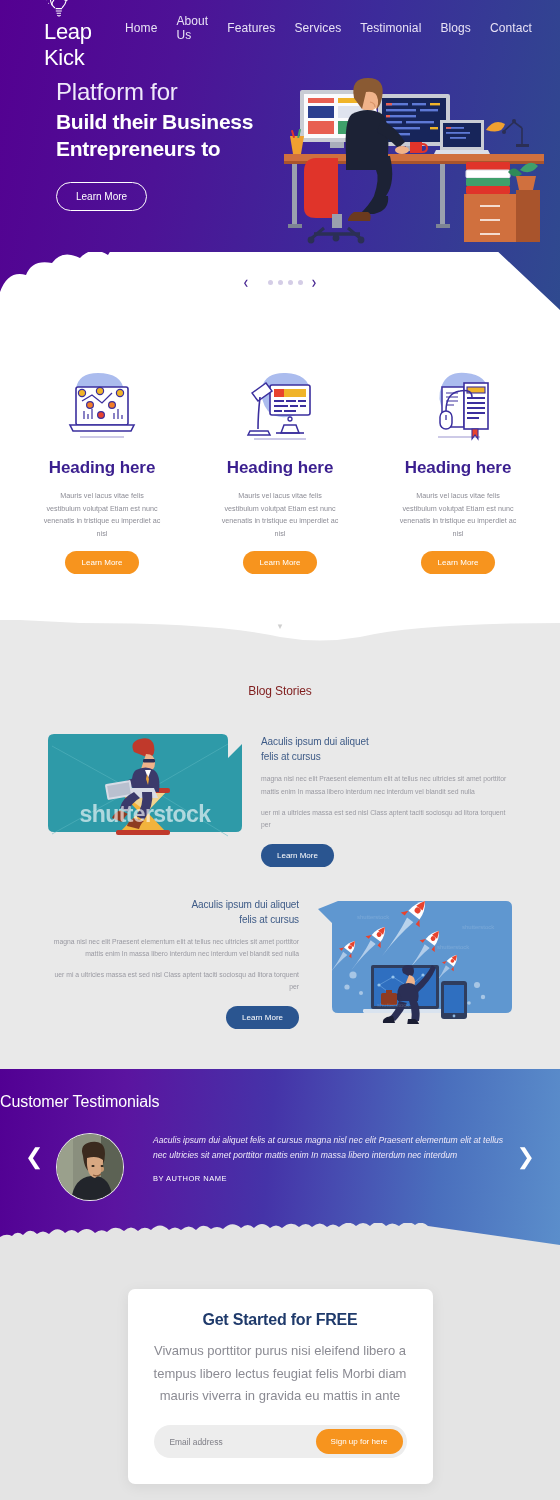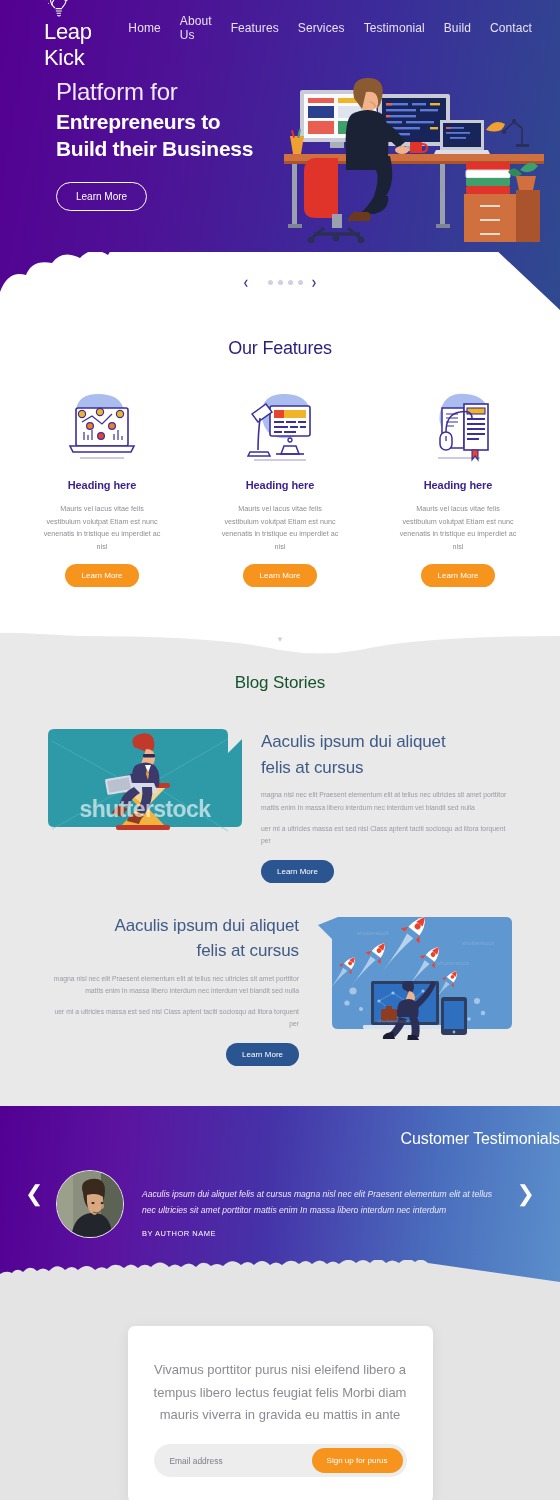--- a/index.html
+++ b/index.html
@@ -75,21 +75,21 @@
   
   .features { background:#fff; padding:28px 0 46px; position:relative; }
   .sec-title {
     text-align:center; font-size:18px; color:#2b1f7a; font-weight:400;
     letter-spacing:-.2px;
   }
   .feat-row { display:flex; justify-content:center; gap:56px; margin-top:32px; }
   .feat { width:122px; text-align:center; }
   .feat-art { height:78px; display:flex; align-items:center; justify-content:center; }
   .feat-h {
-    font-size:11px; color:#3b1f8f; font-weight:700; margin-top:10px;
+    font-size:17px; color:#3b1f8f; font-weight:700; margin-top:10px;
     letter-spacing:-.1px;
   }
   .feat-p {
     font-size:7.2px; color:#8d8d96; line-height:1.75; margin-top:12px; padding:0 2px;
   }
   .btn-orange {
     margin-top:11px; display:inline-block; background:#f7941e; color:#fff;
     font-size:8px; padding:7px 17px; border-radius:14px; border:none;
     cursor:pointer; font-family:inherit;
   }
@@ -98,54 +98,54 @@
   .wave-div { position:relative; height:22px; background:#e9e9e9; }
   .wave-div svg { position:absolute; top:-1px; left:0; }
   .chev-down {
     position:absolute; left:50%; transform:translateX(-50%); top:1px;
     font-size:9px; color:#cfcfcf; z-index:2;
   }
 
   
   .blog { background:#e9e9e9; padding:18px 0 40px; }
   .blog-title {
-    text-align:center; font-size:17px; color:#14532d; font-weight:400;
-    letter-spacing:-.1px; margin-bottom:28px;
+    text-align:center; font-size:12px; color:#7f1d1d; font-weight:400;
+    letter-spacing:-.1px; margin-bottom:28px;margin-top:24px;
   }
   .blog-row { display:flex; padding:0 48px; gap:18px; align-items:flex-start; }
   .blog-row.rev { margin-top:22px; }
   .blog-art { width:195px; height:135px; flex:none; position:relative; }
   .blog-txt { flex:1; padding-top:8px; }
   .blog-h {
-    font-size:17px; color:#3e5b87; font-weight:400; line-height:1.5;
+    font-size:10px; color:#3e5b87; font-weight:400; line-height:1.5;
     letter-spacing:-.1px;
   }
   .blog-p {
     font-size:6.8px; color:#9a9aa2; line-height:1.85; margin-top:9px;
   }
   .blog-p + .blog-p { margin-top:8px; }
   .btn-blue {
     margin-top:12px; display:inline-block; background:#2a5590; color:#fff;
     font-size:8px; padding:7px 16px; border-radius:14px; border:none;
     cursor:pointer; font-family:inherit;
   }
   .ta-right { text-align:right; }
 
   
   .testi {
     position:relative;
     background:linear-gradient(95deg,#520093 0%,#5b14a0 22%,#4533a8 48%,#4a6fbd 78%,#5b8ecb 100%);
     padding:24px 0 44px; overflow:hidden;
   }
   .testi-title {
-    text-align:right; font-size:16px; color:#fff; font-weight:400;
+    text-align:left; font-size:16px; color:#fff; font-weight:400;
     letter-spacing:-.1px;
   }
   .testi-body {
-    display:flex; align-items:flex-end; padding:0 56px; margin-top:22px; gap:18px;
+    display:flex; align-items:flex-start; padding:0 56px; margin-top:22px; gap:29px;
   }
   .avatar {
     width:68px; height:68px; border-radius:50%; flex:none;
     border:1.5px solid rgba(255,255,255,.85); overflow:hidden; position:relative;
     background:#7a8176;
   }
   .quote-i {
     font-size:8.6px; color:#efe9f8; line-height:1.78; font-style:italic;
   }
   .quote-by {
@@ -216,30 +216,30 @@
         </svg>
       </span>
       <span class="brand-name">Leap Kick</span>
     </div>
     <nav class="nav">
       <a href="#">Home</a>
       <a href="#">About Us</a>
       <a href="#">Features</a>
       <a href="#">Services</a>
       <a href="#">Testimonial</a>
-      <a href="#">Build</a>
+      <a href="#">Blogs</a>
       <a href="#">Contact</a>
     </nav>
   </div>
 
   <div class="hero-inner">
     <div class="hero-copy">
       <div class="hero-l1">Platform for</div>
+      <div class="hero-l2">Build their Business</div>
       <div class="hero-l2">Entrepreneurs to</div>
-      <div class="hero-l2">Build their Business</div>
       <button class="hero-btn">Learn More</button>
     </div>
   </div>
 
   <div class="hero-illus">
     <svg width="270" height="200" viewBox="0 0 270 200">
 
       <rect x="18" y="32" width="74" height="52" rx="2" fill="#c9ccd4"></rect>
       <rect x="22" y="36" width="66" height="44" fill="#fbfbfd"></rect>
       <rect x="26" y="40" width="26" height="5" fill="#e85f52"></rect>
@@ -348,21 +348,20 @@
     <span class="cdot"></span>
     <span class="carr">❯</span>
   </div>
 
   <svg class="clouds" viewBox="0 0 560 58" preserveAspectRatio="none">
     <path fill="#ffffff" d="M0,40 q8,-22 26,-17 q6,-16 26,-12 q10,-14 28,-5 q12,-13 28,-3 q8,-15 28,-10 q14,-16 32,-4 q10,-18 30,-8 q12,-20 32,-6 q10,-14 28,-6 q14,-14 30,-2 q10,-16 30,-8 q12,-15 30,-3 q14,-12 30,0 q12,-14 30,-4 q14,-10 28,4 q14,-6 24,8 L560,58 L0,58 Z"></path>
   </svg>
 </section>
 
 <section class="features">
-  <h2 class="sec-title">Our Features</h2>
   <div class="feat-row">
 
     <div class="feat">
       <div class="feat-art">
         <svg width="84" height="76" viewBox="0 0 84 76">
           <path d="M16 18 q2 -16 22 -16 q24 0 26 18 q2 18 -14 24 q-16 6 -26 -4 q-10 -10 -8 -22 z" fill="#8fa6e8" opacity=".75"></path>
           <rect x="16" y="16" width="52" height="38" rx="2" fill="#fff" stroke="#3b2f9e" stroke-width="1.6"></rect>
           <path d="M10 54 h64 l-3 6 h-58 z" fill="#fff" stroke="#3b2f9e" stroke-width="1.6"></path>
           <path d="M22 30 l10 -6 l10 8 l10 -10" stroke="#3b2f9e" stroke-width="1.3" fill="none"></path>
           <g stroke="#3b2f9e" stroke-width="1.2">
@@ -618,19 +617,20 @@
       <div class="quote-by">BY AUTHOR NAME</div>
     </div>
   </div>
   <svg class="torn" viewBox="0 0 560 22" preserveAspectRatio="none">
     <path fill="#e4e4e4" d="M0,14 q6,-4 12,-1 q5,-6 11,-1 q7,-8 14,-1 q6,-5 12,0 q8,-9 16,-1 q7,-6 13,0 q9,-8 17,0 q6,-5 12,-1 q8,-8 17,-1 q7,-7 14,0 q6,-6 13,-1 q9,-9 18,0 q6,-5 12,0 q8,-7 15,0 q7,-8 15,-1 q6,-4 12,0 q9,-9 18,-1 q7,-6 13,0 q8,-8 16,0 q6,-5 12,0 q9,-8 17,-1 q7,-6 13,0 q8,-7 15,0 q6,-5 12,0 q9,-8 17,-1 q7,-6 14,0 q8,-8 16,0 q6,-5 13,0 q8,-7 16,-1 q6,-5 13,1 L560,22 L0,22 Z"></path>
   </svg>
 </section>
 
 <section class="cta">
   <div class="cta-card">
+    <h3 class="cta-h">Get Started for FREE</h3>
     <p class="cta-p">Vivamus porttitor purus nisi eleifend libero a tempus libero lectus feugiat felis Morbi diam mauris viverra in gravida eu mattis in ante</p>
     <div class="cta-form">
       <input type="text" placeholder="Email address" style="">
-      <button class="btn-signup">Sign up for purus</button>
+      <button class="btn-signup">Sign up for here</button>
     </div>
   </div>
 </section>
 
 </body></html>

